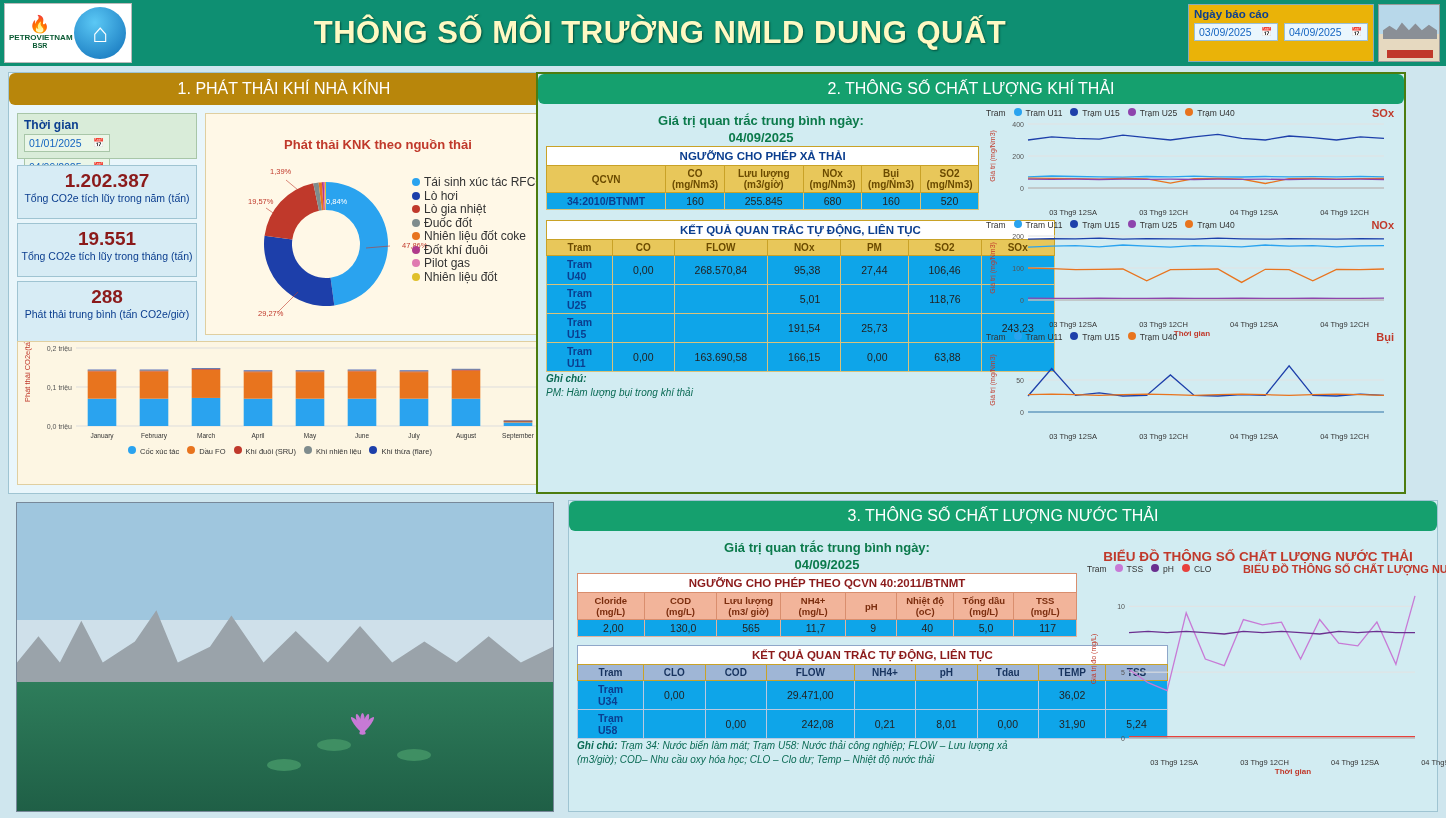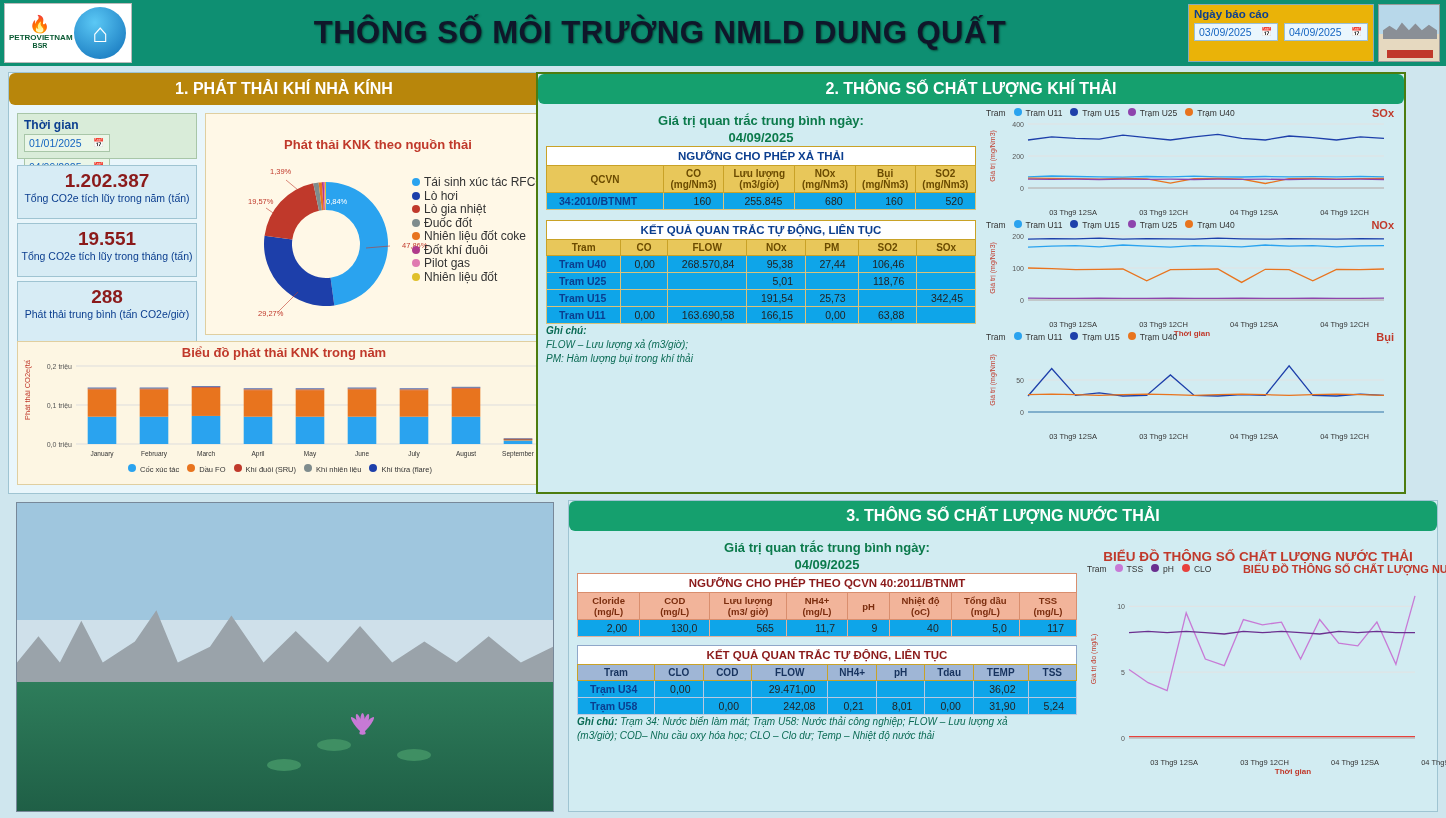--- a/index.html
+++ b/index.html
@@ -24,21 +24,21 @@
   }
   .logo-pv { font-size:8px; color:#0a5a33; font-weight:bold; line-height:1.05; text-align:center; width:62px;}
   .logo-pv .flame { display:block; font-size:17px; color:#d62020; }
   .logo-pv .sub { font-size:7px; color:#0a5a33; }
   .logo-circle {
     width:52px;height:52px;border-radius:50%;
     background:radial-gradient(circle at 40% 30%, #5bc8f5, #0f6fb8);
     display:flex;align-items:center;justify-content:center;color:#fff;font-size:26px;
   }
   .header-title {
-    flex:1; text-align:center; color:#0f172a; font-weight:bold;
+    flex:1; text-align:center; color:#fef9c3; font-weight:bold;
     font-size:31px; letter-spacing:.5px; text-shadow:1px 1px 2px #04503d;
   }
   .report-date {
     width:186px; height:58px; background:#eab308; border:1px solid #8ab;
     margin-right:4px; padding:3px 5px;
   }
   .report-date .rd-title { color:#0b3e8f; font-weight:bold; font-size:11.5px; margin-bottom:3px;}
   .date-row { display:flex; gap:6px; }
   .date-chip {
     background:#eaf6fd; border:1px solid #9bbfd6; color:#1565c0;
@@ -52,21 +52,21 @@
     border:1px solid #999; position:relative; overflow:hidden;
   }
   .header-img .fact {
     position:absolute; left:4px; top:12px; width:54px; height:22px;
     background:#8a8f96; clip-path:polygon(0 60%,12% 40%,25% 60%,35% 25%,48% 60%,60% 30%,72% 60%,85% 35%,100% 60%,100% 100%,0 100%);
   }
   .header-img .red { position:absolute; bottom:3px; left:8px; width:46px; height:8px; background:#c0392b;}
   
   .panel { position:absolute; }
   .panel-title {
-    font-weight:bold; color:#fff; text-align:center;
+    font-weight:normal; color:#fff; text-align:center;
     display:flex; align-items:center; justify-content:center;border-radius:6px;
   }
   
   #panel1 { left:8px; top:72px; width:552px; height:422px; background:#e9f6fb; border:1px solid #9fc4d2;}
   #panel1 .panel-title { height:32px; background:#b8860b; font-size:16px; }
   .p1-body { padding:6px; position:relative; height:388px;}
   .time-box {
     position:absolute; left:8px; top:8px; width:180px; height:46px;
     background:#d9ecd9; border:1px solid #a8c6a8; padding:4px 6px;
   }
@@ -98,21 +98,21 @@
   #panel2 { left:536px; top:72px; width:870px; height:422px; background:#d2ecf2; border:2px solid #4d7c0f;}
   #panel2 .panel-title { height:30px; background:#15a06e; font-size:16px;}
   .p2-left { position:absolute; left:8px; top:38px; width:430px;}
   .sub-title { text-align:center; color:#0b7a4b; font-weight:bold; font-size:13px; line-height:17px;}
   .tbl { width:100%; border-collapse:collapse; background:#0ea5e9; font-size:10.5px;}
   .tbl caption {
     background:#fff; color:#0b3e8f; font-weight:bold; font-size:11.5px; padding:3px 0;
     border:1px solid #c9a227; border-bottom:none;
   }
   .tbl th { background:#e8c75a; color:#6b4b00; border:1px solid #c9a227; padding:2px 3px; font-size:10px;}
-  .tbl td { border:1px solid #d9c27a; padding:2px 12px; text-align:right; color:#222;}
+  .tbl td { border:1px solid #d9c27a; padding:2px 20px; text-align:right; color:#222;}
   .tbl td.first { text-align:left; font-weight:bold; color:#0b3e8f;}
   .note { color:#0b6b55; font-size:10px; font-style:italic; line-height:14px; }
   .note b { font-style:italic; }
   .p2-right { position:absolute; left:446px; top:34px; width:416px; height:376px;}
   .mini-chart { position:relative; width:416px; }
   .mc-head { font-size:8.5px; color:#333; display:flex; align-items:center; gap:8px; padding-left:2px;}
   .mc-label { position:absolute; right:6px; font-weight:bold; font-size:11px;}
   .xticks { display:flex; justify-content:space-around; font-size:7.5px; color:#333; }
   
   #panel3 { left:568px; top:500px; width:870px; height:312px; background:#d2ecf2; border:1px solid #9fc4d2;}
@@ -229,21 +229,20 @@
             <div><span class="legend-dot" style="background:#7f8c8d"></span><span>Đuốc đốt</span></div>
             <div><span class="legend-dot" style="background:#e8741e"></span><span>Nhiên liệu đốt coke</span></div>
             <div><span class="legend-dot" style="background:#b03a8b"></span><span>Đốt khí đuôi</span></div>
             <div><span class="legend-dot" style="background:#e07ab0"></span><span>Pilot gas</span></div>
             <div><span class="legend-dot" style="background:#e0c02a"></span><span>Nhiên liệu đốt</span></div>
           </div>
       </div>
     </div>
 
     <div class="bar-wrap">
-      <div class="bar-title">Biểu đồ phát thải KNK trong năm</div>
       <svg id="bar-svg" width="534" height="100">
           <line x1="58" x2="526" y1="84" y2="84" stroke="#ddd"></line>
           <text x="54" y="87" text-anchor="end" font-size="7" fill="#555">0,0 triệu</text>
           <line x1="58" x2="526" y1="45" y2="45" stroke="#ddd"></line>
           <text x="54" y="48" text-anchor="end" font-size="7" fill="#555">0,1 triệu</text>
           <line x1="58" x2="526" y1="6" y2="6" stroke="#ddd"></line>
           <text x="54" y="9" text-anchor="end" font-size="7" fill="#555">0,2 triệu</text>
           <text x="-60" y="12" transform="rotate(-90)" font-size="7.5" fill="#c0392b">Phát thải CO2e(tấn)</text>
           <rect x="69.7" width="28.6" y="56.7" height="27.299999999999997" fill="#2aa3ef"></rect>
           <rect x="69.7" width="28.6" y="29.400000000000006" height="27.299999999999997" fill="#e8741e"></rect>
@@ -366,36 +365,35 @@
             <td>118,76</td>
             <td></td>
           </tr>
           <tr>
             <td class="first">Tram U15</td>
             <td></td>
             <td></td>
             <td>191,54</td>
             <td>25,73</td>
             <td></td>
-            <td>342,45</td>
+            <td>243,23</td>
           </tr>
           <tr>
             <td class="first">Tram U11</td>
             <td>0,00</td>
             <td>163.690,58</td>
             <td>166,15</td>
             <td>0,00</td>
             <td>63,88</td>
             <td></td>
           </tr>
         </tbody>
       </table>
     <div class="note">
       <b>Ghi chú:</b>
-      <div>FLOW – Lưu lượng xả (m3/giờ);</div>
       <div>PM: Hàm lượng bụi trong khí thải</div>
     </div>
   </div>
   <div class="p2-right" id="p2-charts">
       <div class="mini-chart" style="height: 112px;"><div class="mc-head">
           <span>Tram</span>
           <span><span class="legend-dot" style="background:#2aa3ef"></span><span>Tram U11</span></span>
           <span><span class="legend-dot" style="background:#1d3faa"></span><span>Trạm U15</span></span>
           <span><span class="legend-dot" style="background:#8e44ad"></span><span>Trạm U25</span></span>
           <span><span class="legend-dot" style="background:#e8741e"></span><span>Trạm U40</span></span>

